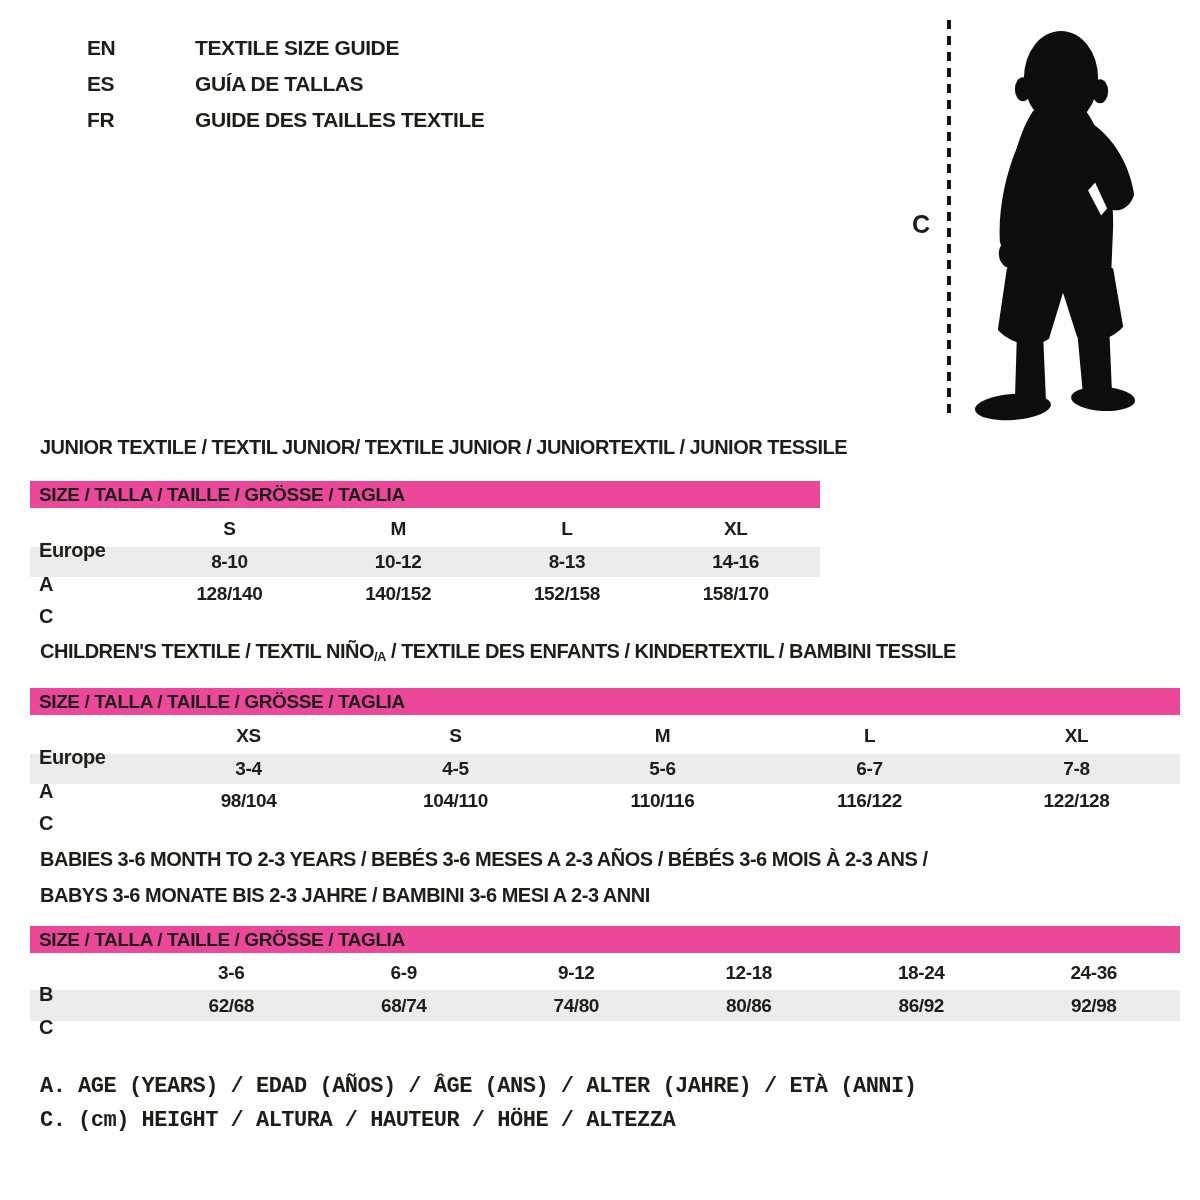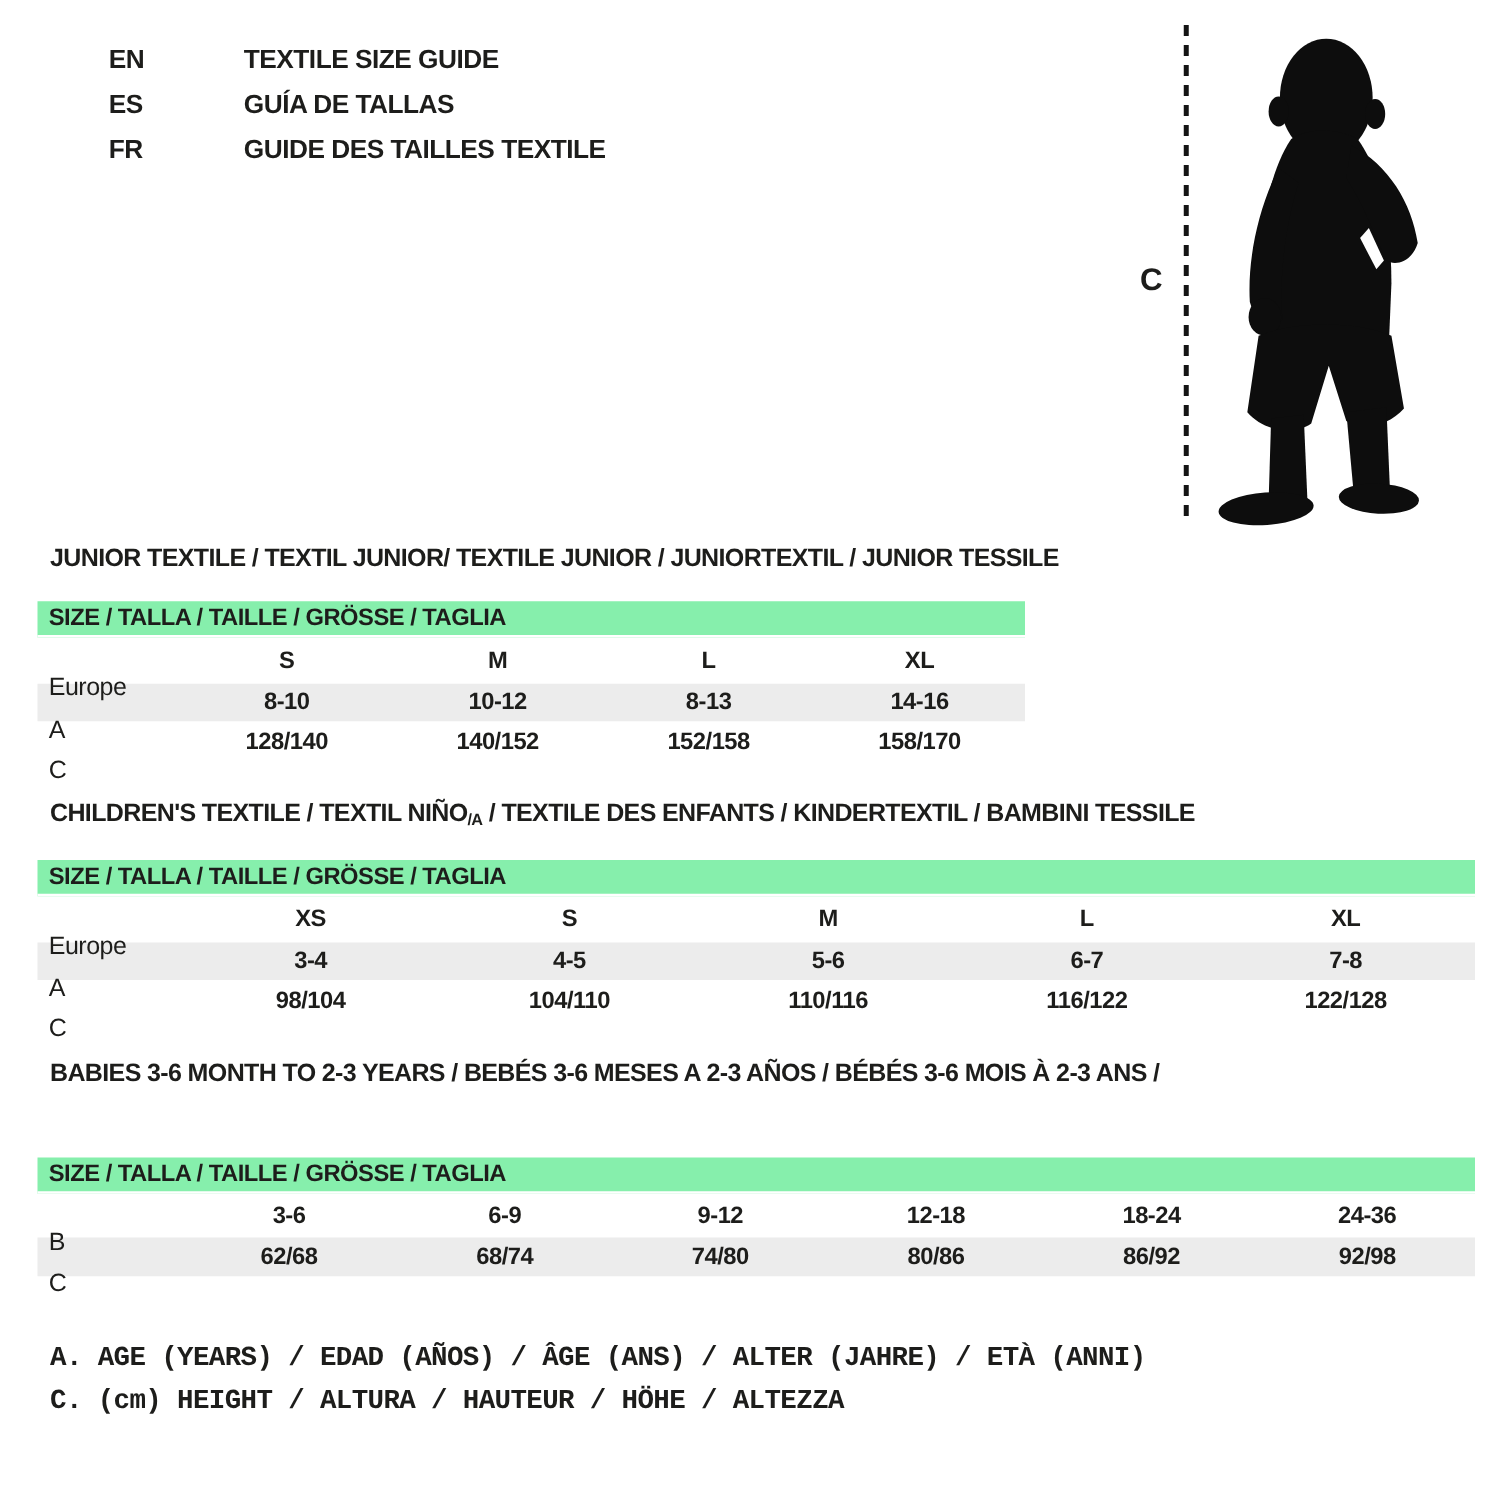--- a/index.html
+++ b/index.html
@@ -36,32 +36,32 @@
   
   .sec-title {
     position: absolute; left: 40px;
     font-weight: 700; font-size: 20px; letter-spacing: -0.5px; white-space: nowrap;
   }
   .sec-title .subsize { font-size: 13px; position: relative; top: 3px; }
 
   
   .size-table { position: absolute; left: 30px; }
   .band {
-    background: #86efac; height: 29px;
+    background: #ec4899; height: 29px;
     display: flex; align-items: center; padding-left: 9px;
     font-weight: 700; font-size: 19px; letter-spacing: -0.4px;
     border-bottom: 2px solid #ffffff;
   }
   .trow { display: flex; align-items: center; margin-top: 2px; }
   .trow.head-row { height: 33px; }
   .trow.data-row { height: 30px; }
   .trow.alt { background: #ececec; }
   .trow .lbl {
     width: 115px; padding-left: 9px;
-    font-weight: 400; font-size: 20px; letter-spacing: -0.4px; margin-top: 44px;
+    font-weight: 700; font-size: 20px; letter-spacing: -0.4px; margin-top: 44px;
   }
   .trow .cell {
     flex: 1; text-align: center;
     font-weight: 700; font-size: 19px; letter-spacing: -0.4px;
   }
   .w-junior { width: 790px; }
   .w-wide { width: 1150px; }
 
   
   .legend { position: absolute; left: 40px; top: 1069px; }
@@ -167,20 +167,21 @@
       <span class="lbl">C</span>
       <span class="cell">98/104</span>
       <span class="cell">104/110</span>
       <span class="cell">110/116</span>
       <span class="cell">116/122</span>
       <span class="cell">122/128</span>
     </div>
   </div>
 
   <h2 class="sec-title" style="top:848px">BABIES 3-6 MONTH TO 2-3 YEARS / BEBÉS 3-6 MESES A 2-3 AÑOS / BÉBÉS 3-6 MOIS À 2-3 ANS /</h2>
+  <h2 class="sec-title" style="top:884px">BABYS 3-6 MONATE BIS 2-3 JAHRE / BAMBINI 3-6 MESI A 2-3 ANNI</h2>
   <div class="size-table w-wide" style="top:926px">
     <div class="band">SIZE / TALLA / TAILLE / GRÖSSE / TAGLIA</div>
     <div class="trow data-row" style="height:31px">
       <span class="lbl">B</span>
       <span class="cell">3-6</span>
       <span class="cell">6-9</span>
       <span class="cell">9-12</span>
       <span class="cell">12-18</span>
       <span class="cell">18-24</span>
       <span class="cell">24-36</span>

